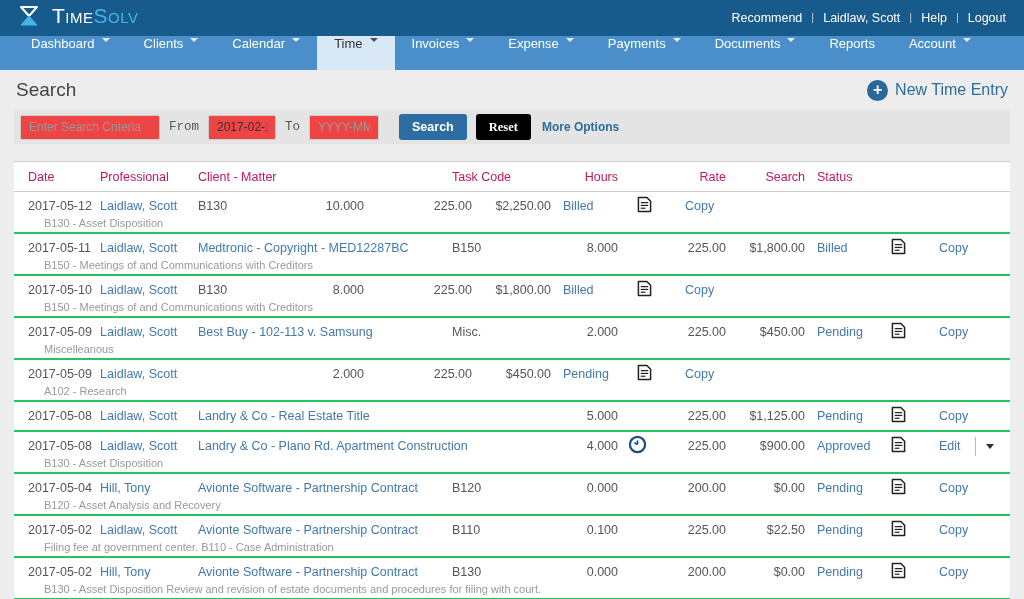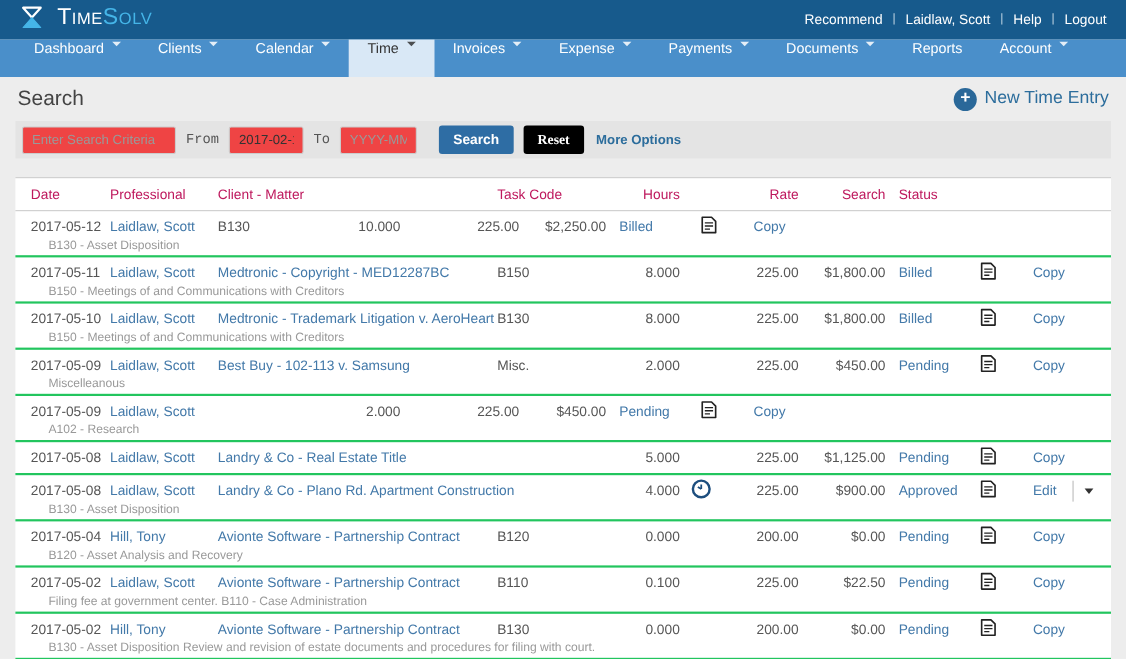--- a/index.html
+++ b/index.html
@@ -234,21 +234,20 @@
 
       </span>
     </div>
     <div class="row-note">B150 - Meetings of and Communications with Creditors</div>
   </div>
 
   <div class="entry">
     <div class="row-main">
       <span class="cell c-date">2017-05-10</span>
       <span class="cell c-prof"><a class="lnk">Laidlaw, Scott</a></span>
-      <span class="cell c-client"><a class="lnk">Medtronic - Trademark Litigation v. AeroHeart</a></span>
       <span class="cell c-task">B130</span>
       <span class="cell c-hours">8.000</span>
       <span class="cell c-clock">
         
       </span>
       <span class="cell c-rate">225.00</span>
       <span class="cell c-total">$1,800.00</span>
       <span class="cell c-status"><a class="lnk">Billed</a></span>
       <span class="cell c-icon">
         <span>

